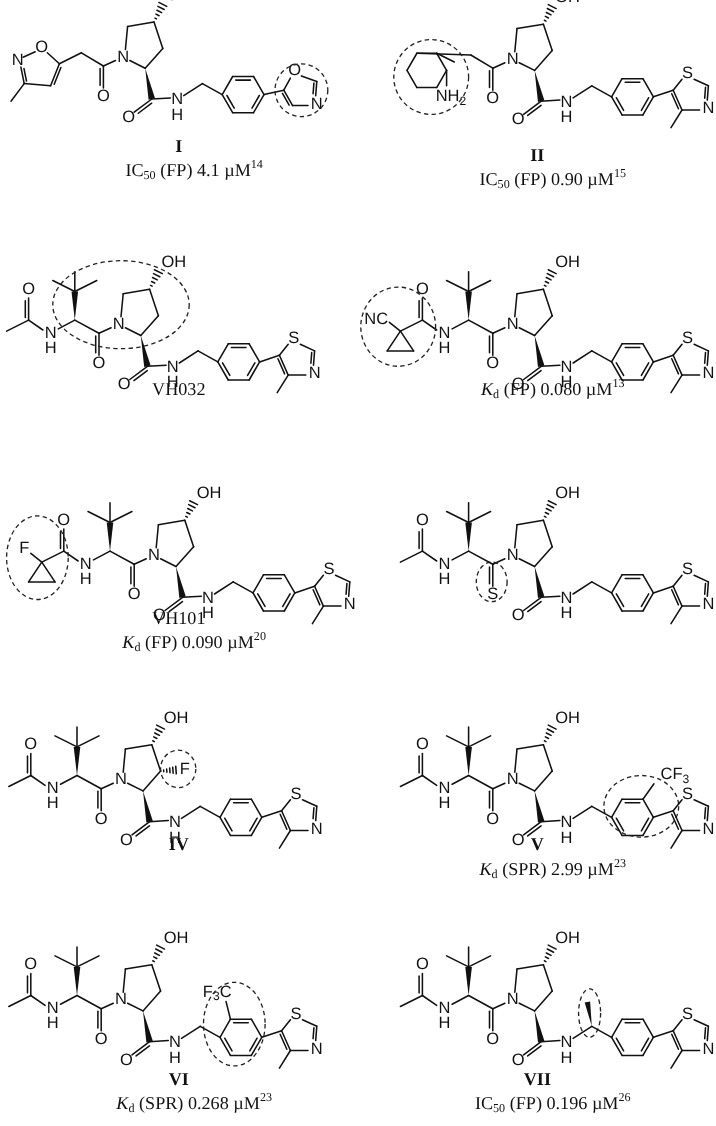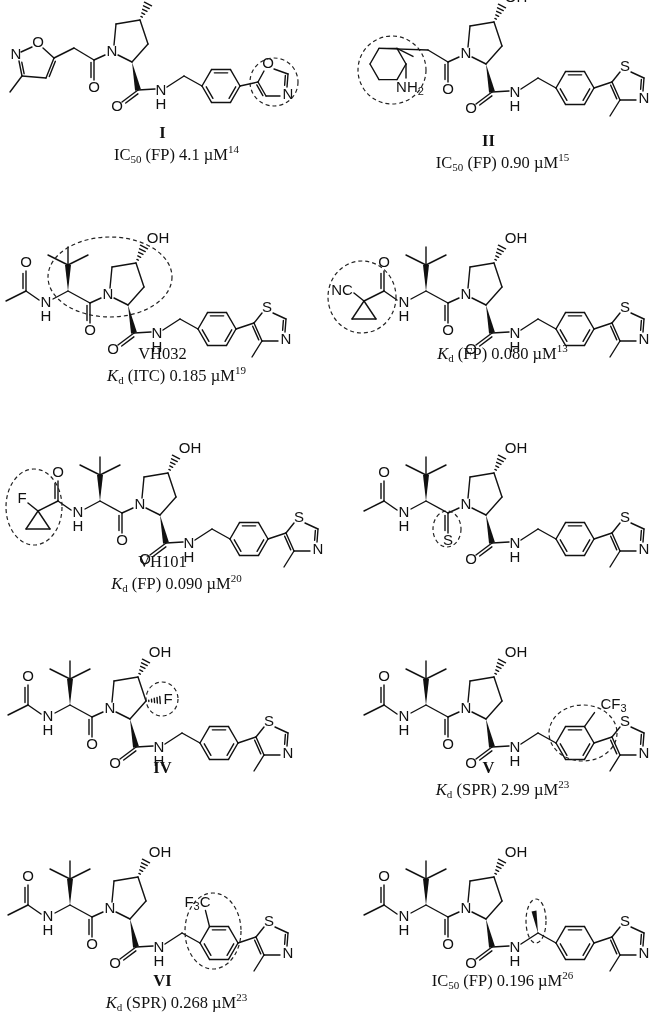--- a/index.html
+++ b/index.html
@@ -212,21 +212,20 @@
         <text x="46" y="122" text-anchor="middle" dominant-baseline="middle">H</text>
         <line x1="39" y1="105" x2="26" y2="96"></line>
         <line x1="26" y1="96" x2="26" y2="76"></line>
         <line x1="23" y1="93.6" x2="23" y2="78.4"></line>
         <text x="26" y="68" text-anchor="middle" dominant-baseline="middle">O</text>
         <line x1="26" y1="96" x2="6" y2="106"></line>
         <ellipse cx="110" cy="82" rx="62" ry="40" class="dash-circ"></ellipse>
       </svg>
     <div class="caption" style="top:148px">
         <span class="label">VH032</span>
-        <span class="line"><span class="k">K</span><sub>d</sub> (ITC) 0.185 µM<sup>19</sup></span>
       </div>
   </div>
   <div class="panel" style="left:326px;top:195px;height:210px">
     <svg width="325" height="160">
         <text x="140" y="100" text-anchor="middle" dominant-baseline="middle">N</text>
         <line x1="146" y1="103" x2="160" y2="110"></line>
         <line x1="160" y1="110" x2="176" y2="92"></line>
         <line x1="176" y1="92" x2="168" y2="68"></line>
         <line x1="168" y1="68" x2="144" y2="72"></line>
         <line x1="144" y1="72" x2="142" y2="93"></line>
@@ -698,16 +697,17 @@
         <line x1="100" y1="80" x2="85" y2="88"></line>
         <text x="78" y="92" text-anchor="middle" dominant-baseline="middle">N</text>
         <text x="78" y="106" text-anchor="middle" dominant-baseline="middle">H</text>
         <line x1="71" y1="89" x2="58" y2="80"></line>
         <line x1="58" y1="80" x2="58" y2="60"></line>
         <line x1="55" y1="77.6" x2="55" y2="62.4"></line>
         <text x="58" y="52" text-anchor="middle" dominant-baseline="middle">O</text>
         <line x1="58" y1="80" x2="38" y2="90"></line>
       </svg>
     <div class="caption" style="top:145px">
+        <span class="label bold">VII</span>
         <span class="line"><span>IC</span><sub>50</sub> (FP) 0.196 µM<sup>26</sup></span>
       </div>
   </div>
 </div>
 
 </body></html>

